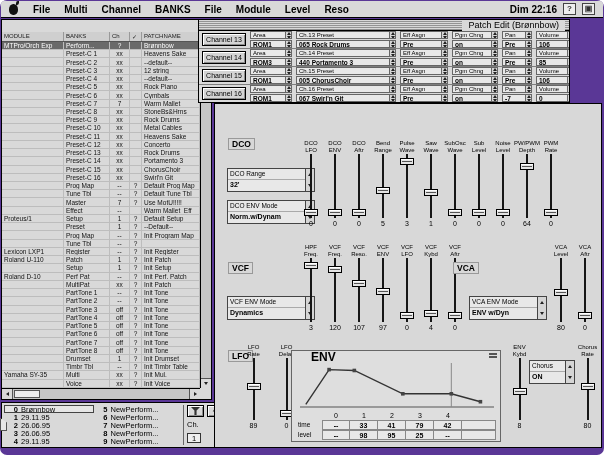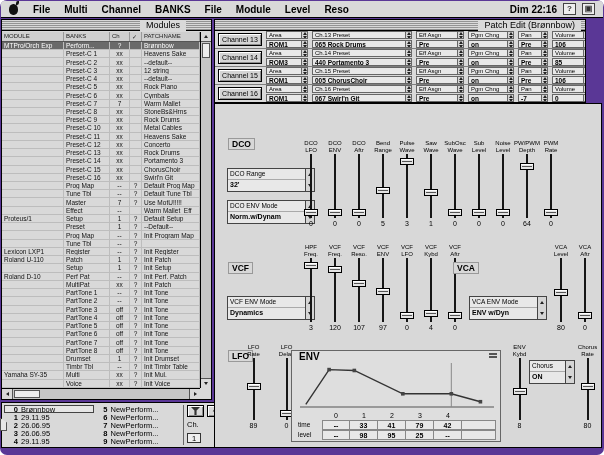--- a/index.html
+++ b/index.html
@@ -53,21 +53,21 @@
 .icon-btn{width:17px;height:12px;border:1px solid #000;background:#d9d9d9;box-shadow:inset 1px 1px 0 #fff,inset -1px -1px 0 #8d8d8d;display:flex;align-items:center;justify-content:center;}
 .funnel{width:9px;height:8px;background:#333;clip-path:polygon(0 0,100% 0,62% 45%,62% 100%,38% 100%,38% 45%);}
 .flash{width:8px;height:10px;background:#333;clip-path:polygon(62% 0,15% 55%,45% 55%,33% 100%,85% 38%,55% 38%);}
 .chrow{display:flex;align-items:center;gap:3px;font-size:7.5px;margin-top:2px;}
 .dial{width:11px;height:11px;border-radius:50%;border:1px solid #333;background:#e3e3e3;position:relative;flex:none;margin-left:auto;}
 .dial:after{content:"";position:absolute;left:3px;top:3px;width:3px;height:3px;border-radius:50%;background:#444;}
 .chval{border:1px solid #333;background:#efefef;padding:0 4px;height:10px;line-height:9px;font-size:7.5px;}
 .curl{position:absolute;left:0;top:418px;width:7px;height:13px;background:#e7e7e7;border:1px solid #555;clip-path:polygon(0 0,100% 35%,100% 100%,0 100%);}
 
 
-#patchwin{left:214px;top:19px;width:372px;height:84px;}
+#patchwin{left:198px;top:19px;width:372px;height:84px;}
 .tlabel.right{right:4px;}
 #chrows{position:absolute;left:0;right:0;top:11px;bottom:0;display:flex;flex-direction:column;}
 .chn{flex:1;display:flex;align-items:center;gap:4px;border-bottom:1px solid #7e7e7e;padding:0 2px 0 3px;}
 .chn:last-child{border-bottom:none;}
 .chbtn{width:44px;height:13px;border:1px solid #000;background:#d4d4d4;box-shadow:inset 1px 1px 0 #fff,inset -1px -1px 0 #8d8d8d;font-size:7px;display:flex;align-items:center;justify-content:center;flex:none;white-space:nowrap;}
 .fg{display:flex;flex-direction:column;gap:1px;flex:none;}
 .fc{display:flex;height:8px;border:1px solid #666;background:#e8e8e8;font-size:6px;align-items:center;overflow:hidden;}
 .fc.val{font-weight:bold;font-size:6.5px;}
 .fc .t{flex:1;padding:0 2px;white-space:nowrap;overflow:hidden;line-height:7px;}
 .step{width:6px;align-self:stretch;border-left:1px solid #666;display:flex;flex-direction:column;align-items:center;justify-content:center;gap:1px;background:#d5d5d5;flex:none;}
@@ -92,21 +92,21 @@
 .sliders{position:absolute;display:flex;}
 .sl{width:24px;display:flex;flex-direction:column;align-items:center;flex:none;}
 .sl.wide{width:33px;}
 .sl .lab{font-size:6px;line-height:6.5px;height:14px;text-align:center;white-space:pre-line;}
 .trackwrap{position:relative;width:14px;}
 .track{position:absolute;left:6px;top:0;bottom:0;width:2px;background:#161616;}
 .thumb{position:absolute;left:0;width:14px;height:7px;border:1px solid #000;background:#e4e4e4;box-shadow:inset 0 1px 0 #fff;}
 .thumb:after{content:"";position:absolute;left:1px;right:1px;top:2px;height:1px;background:#555;}
 .sl .val{font-size:7px;margin-top:2px;}
 #envbox{position:absolute;left:76px;top:246px;width:210px;height:92px;border:1px solid #666;background:#dedede;}
-#envlabel{position:absolute;left:4px;top:1px;font-size:10px;font-weight:bold;background:none;border:none;}
+#envlabel{position:absolute;left:16px;top:1px;font-size:12px;font-weight:bold;background:none;border:none;}
 #envsvg{position:absolute;left:6px;top:10px;}
 .rhandle{position:absolute;right:3px;top:2px;width:8px;height:5px;border-top:2px solid #555;border-bottom:2px solid #555;}
 #envtable{position:absolute;left:4px;top:60px;right:4px;display:grid;grid-template-columns:26px repeat(5,28px) 1fr;font-size:7px;}
 #envtable .hd{height:9px;text-align:center;line-height:9px;}
 #envtable .cell{height:10px;border:1px solid #888;border-left:none;text-align:center;line-height:9px;font-weight:bold;background:#e8e8e8;}
 #envtable .cell.first{border-left:1px solid #888;}
 #envtable .rl{height:10px;font-size:6.5px;line-height:10px;padding-left:2px;font-weight:normal;background:none;border:none;}
 #envtable .blank{border:none;background:none;}
 </style>
 </head>
@@ -127,23 +127,20 @@
         <span class="menu-item">Reso</span>
       </span>
     <span class="mb-right">
       <span class="mb-clock">Dim 22:16</span>
       <span class="mb-icon">?</span>
       <span class="mb-icon">▣</span>
     </span>
   </div>
 
   <div class="win" id="modwin">
-    <div class="tbar">
-      <span class="tlabel" style="left:138px">Modules</span>
-    </div>
     <div class="mhead">
       <span>MODULE</span>
       <span>BANKS</span>
       <span>Ch</span>
       <span>✓</span>
       <span>PATCHNAME</span>
     </div>
     <div id="mrows">
         <div class="mrow sel">
           <span>MTPro/Orch Exp</span>

